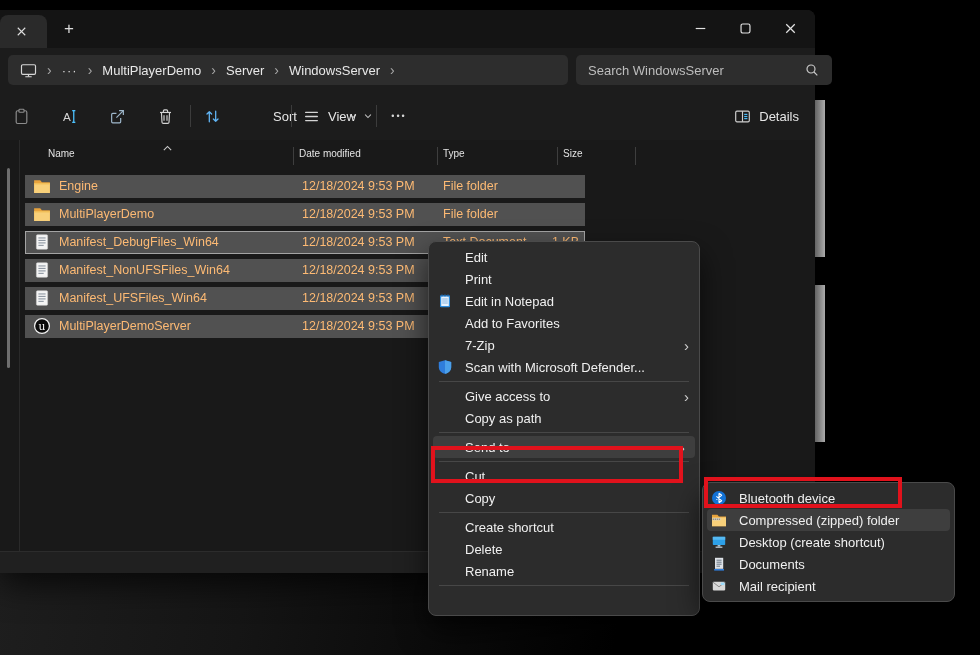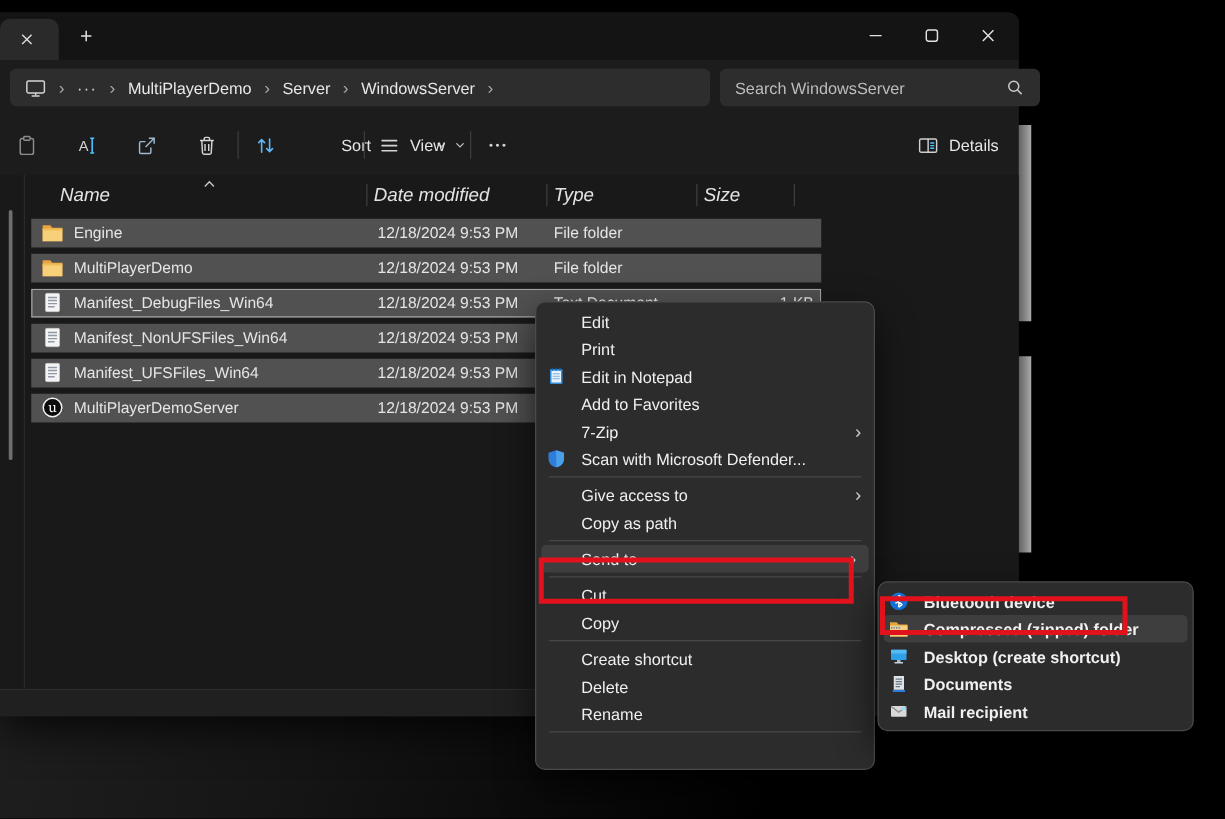--- a/index.html
+++ b/index.html
@@ -43,43 +43,43 @@
   .tsep{position:absolute;top:13px;width:1px;height:22px;background:#3c3c3c;}
   #tsep1{left:190px;} #tsep2{left:291px;} #tsep3{left:376px;}
   .tlabel{color:#e6e6e6;font-size:13px;margin:0 6px 0 8px;}
   .moredots{color:#d6d6d6;font-size:9px;letter-spacing:2px;}
   #tb-details{position:absolute;right:16px;top:8px;height:32px;display:flex;align-items:center;gap:8px;
               color:#e6e6e6;font-size:13px;}
 
   .content{position:absolute;left:0;top:130px;width:100%;height:411px;background:#191919;}
   .nav-rail{position:absolute;left:0;top:0;width:20px;height:100%;border-right:1px solid #2a2a2a;box-sizing:border-box;}
   .rail-scroll{position:absolute;left:7px;top:28px;width:3px;height:200px;background:#6e6e6e;border-radius:2px;}
-  .hlabel{position:absolute;top:8px;font-size:15px;color:#e3e3e3;font-style:italic;}
+  .hlabel{position:absolute;top:8px;font-size:10px;color:#e3e3e3;}
   #h-name{left:48px;} #h-date{left:299px;} #h-type{left:443px;} #h-size{left:563px;}
   .hsep{position:absolute;top:7px;width:1px;height:18px;background:#3e3e3e;}
   #hsep1{left:293px;} #hsep2{left:437px;} #hsep3{left:557px;} #hsep4{left:635px;}
   .hcaret{position:absolute;left:161px;top:1px;width:13px;height:9px;}
 
-  .frow{position:absolute;left:25px;width:632px;height:23px;background:#515151;color:#e5e5e5;font-size:12.5px;}
+  .frow{position:absolute;left:25px;width:560px;height:23px;background:#515151;color:#fdba74;font-size:12.5px;}
   .frow.focused{box-shadow:inset 0 0 0 1px #a3a3a3;}
   .f-icon{position:absolute;left:8px;top:2px;width:18px;height:18px;}
   .f-icon svg{width:18px;height:18px;}
   .f-name{position:absolute;left:34px;top:4px;white-space:nowrap;}
   .f-date{position:absolute;left:277px;top:4px;white-space:nowrap;}
   .f-type{position:absolute;left:418px;top:4px;white-space:nowrap;}
   .f-size{position:absolute;right:6px;top:4px;white-space:nowrap;}
 
   .statusbar{position:absolute;left:0;top:541px;width:100%;height:22px;background:#202020;
              border-top:1px solid #2c2c2c;border-radius:0 0 8px 0;box-sizing:border-box;}
 
   
   .menu{position:absolute;background:#2c2c2c;border:1px solid #4a4a4a;border-radius:8px;
         box-shadow:0 14px 30px rgba(0,0,0,.65);padding:4px 0;box-sizing:border-box;z-index:10;}
   #contextmenu{left:428px;top:241px;width:272px;}
-  #sendtomenu{left:702px;top:465px;width:253px;font-weight:bold;}
+  #sendtomenu{left:702px;top:482px;width:253px;}
   .mi{display:flex;align-items:center;height:22px;padding:0 10px 0 8px;color:#f0f0f0;font-size:13px;}
   .mi-icon{width:22px;height:16px;margin-right:6px;display:flex;align-items:center;flex:none;}
   .mi-icon svg{width:16px;height:16px;}
   .mi-label{flex:1;white-space:nowrap;overflow:hidden;}
   .mi-arrow{color:#cfcfcf;font-size:15px;margin-left:8px;line-height:1;}
   .mi.bold .mi-label{font-weight:bold;}
   .mi.highlighted{background:#3e3e3e;border-radius:4px;margin:0 4px;padding-left:4px;}
   .menu-sep{height:1px;background:#474747;margin:3px 10px;}
 
   

